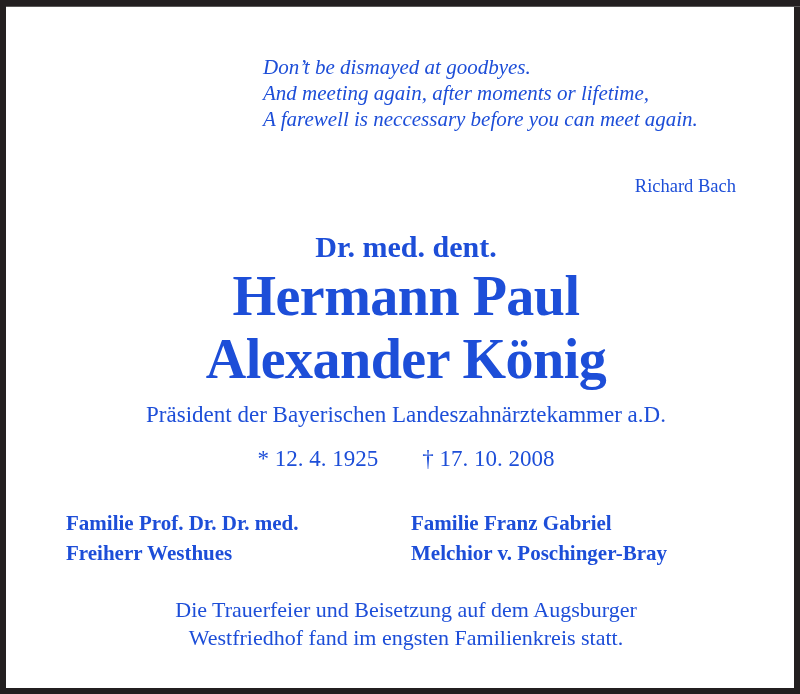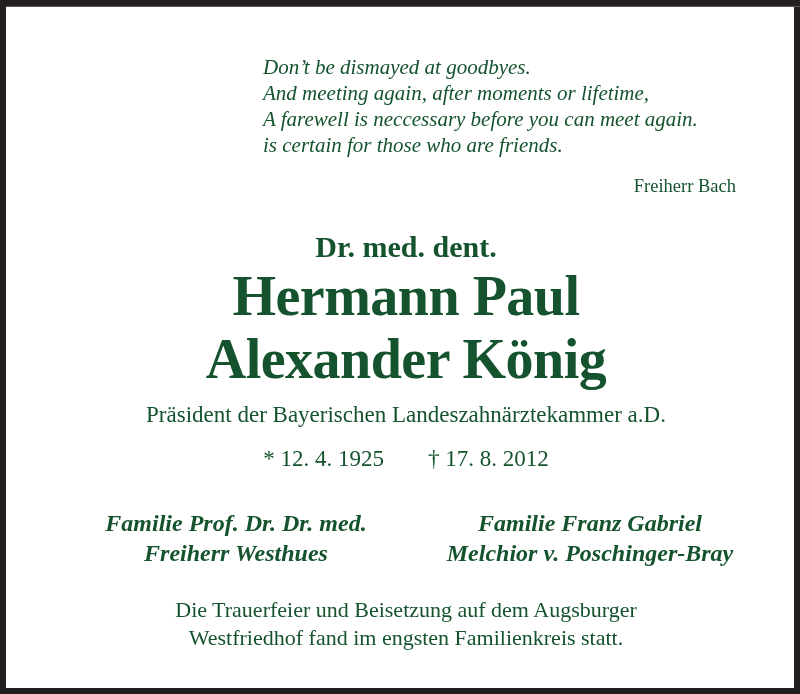--- a/index.html
+++ b/index.html
@@ -5,21 +5,21 @@
   html, body { margin: 0; padding: 0; background: #ffffff; }
   body { width: 800px; height: 694px; position: relative; overflow: hidden; }
   .frame {
     position: absolute; left: 0; top: 0; width: 800px; height: 694px;
     box-sizing: border-box;
     border: 6px solid #231f20;
     border-top: 6px solid #231f20;
     background: #ffffff;
   }
   .topline { position: absolute; left: 0; top: 0; width: 800px; height: 1px; background: #5a5858; }
-  .serif { font-family: "Liberation Serif", "DejaVu Serif", serif; color: #14532d; }
+  .serif { font-family: "Liberation Serif", "DejaVu Serif", serif; color: #1d4ed8; }
   .quote {
     position: absolute; left: 257px; top: 48px;
     font-style: italic; font-size: 21px; line-height: 26px;
   }
   .quote div { white-space: nowrap; }
   .author {
     position: absolute; right: 58px; top: 170px;
     font-size: 18.5px; white-space: nowrap;
   }
   .title {
@@ -36,52 +36,51 @@
     position: absolute; left: 0; width: 800px; top: 394px; text-align: center;
     font-size: 23px; line-height: 30px; white-space: nowrap;
   }
   .dates {
     position: absolute; left: 0; width: 800px; top: 438px; text-align: center;
     font-size: 23px; line-height: 30px; white-space: nowrap;
   }
   .dates span { display: inline-block; }
   .dates .gap { width: 44px; }
   .fam {
-    position: absolute; top: 502px; text-align: center;
-    font-size: 24px; font-weight: bold; line-height: 30px; white-space: nowrap; font-style: italic;
+    position: absolute; top: 502px; text-align: left;
+    font-size: 21px; font-weight: bold; line-height: 30px; white-space: nowrap;
   }
   .fam1 { left: 60px; width: 340px; }
-  .fam2 { left: 414px; width: 340px; }
+  .fam2 { left: 405px; width: 340px; }
   .closing {
     position: absolute; left: 0; width: 800px; top: 590px; text-align: center;
     font-size: 22px; line-height: 28px; white-space: nowrap;
   }
 </style>
 </head>
 <body>
 
 <div class="frame">
   <div class="topline"></div>
 
   <div class="quote serif">
     <div>Don’t be dismayed at goodbyes.</div>
     <div>And meeting again, after moments or lifetime,</div>
     <div>A farewell is neccessary before you can meet again.</div>
-    <div>is certain for those who are friends.</div>
   </div>
-  <div class="author serif">Freiherr Bach</div>
+  <div class="author serif">Richard Bach</div>
 
   <div class="title serif">Dr. med. dent.</div>
   <div class="name name1 serif">Hermann Paul</div>
   <div class="name name2 serif">Alexander König</div>
 
   <div class="position serif">Präsident der Bayerischen Landeszahnärztekammer a.D.</div>
 
   <div class="dates serif">
-    <span>* 12. 4. 1925</span><span class="gap"></span><span>† 17. 8. 2012</span>
+    <span>* 12. 4. 1925</span><span class="gap"></span><span>† 17. 10. 2008</span>
   </div>
 
   <div class="fam fam1 serif">
     <div>Familie Prof. Dr. Dr. med.</div>
     <div>Freiherr Westhues</div>
   </div>
   <div class="fam fam2 serif">
     <div>Familie Franz Gabriel</div>
     <div>Melchior v. Poschinger-Bray</div>
   </div>

